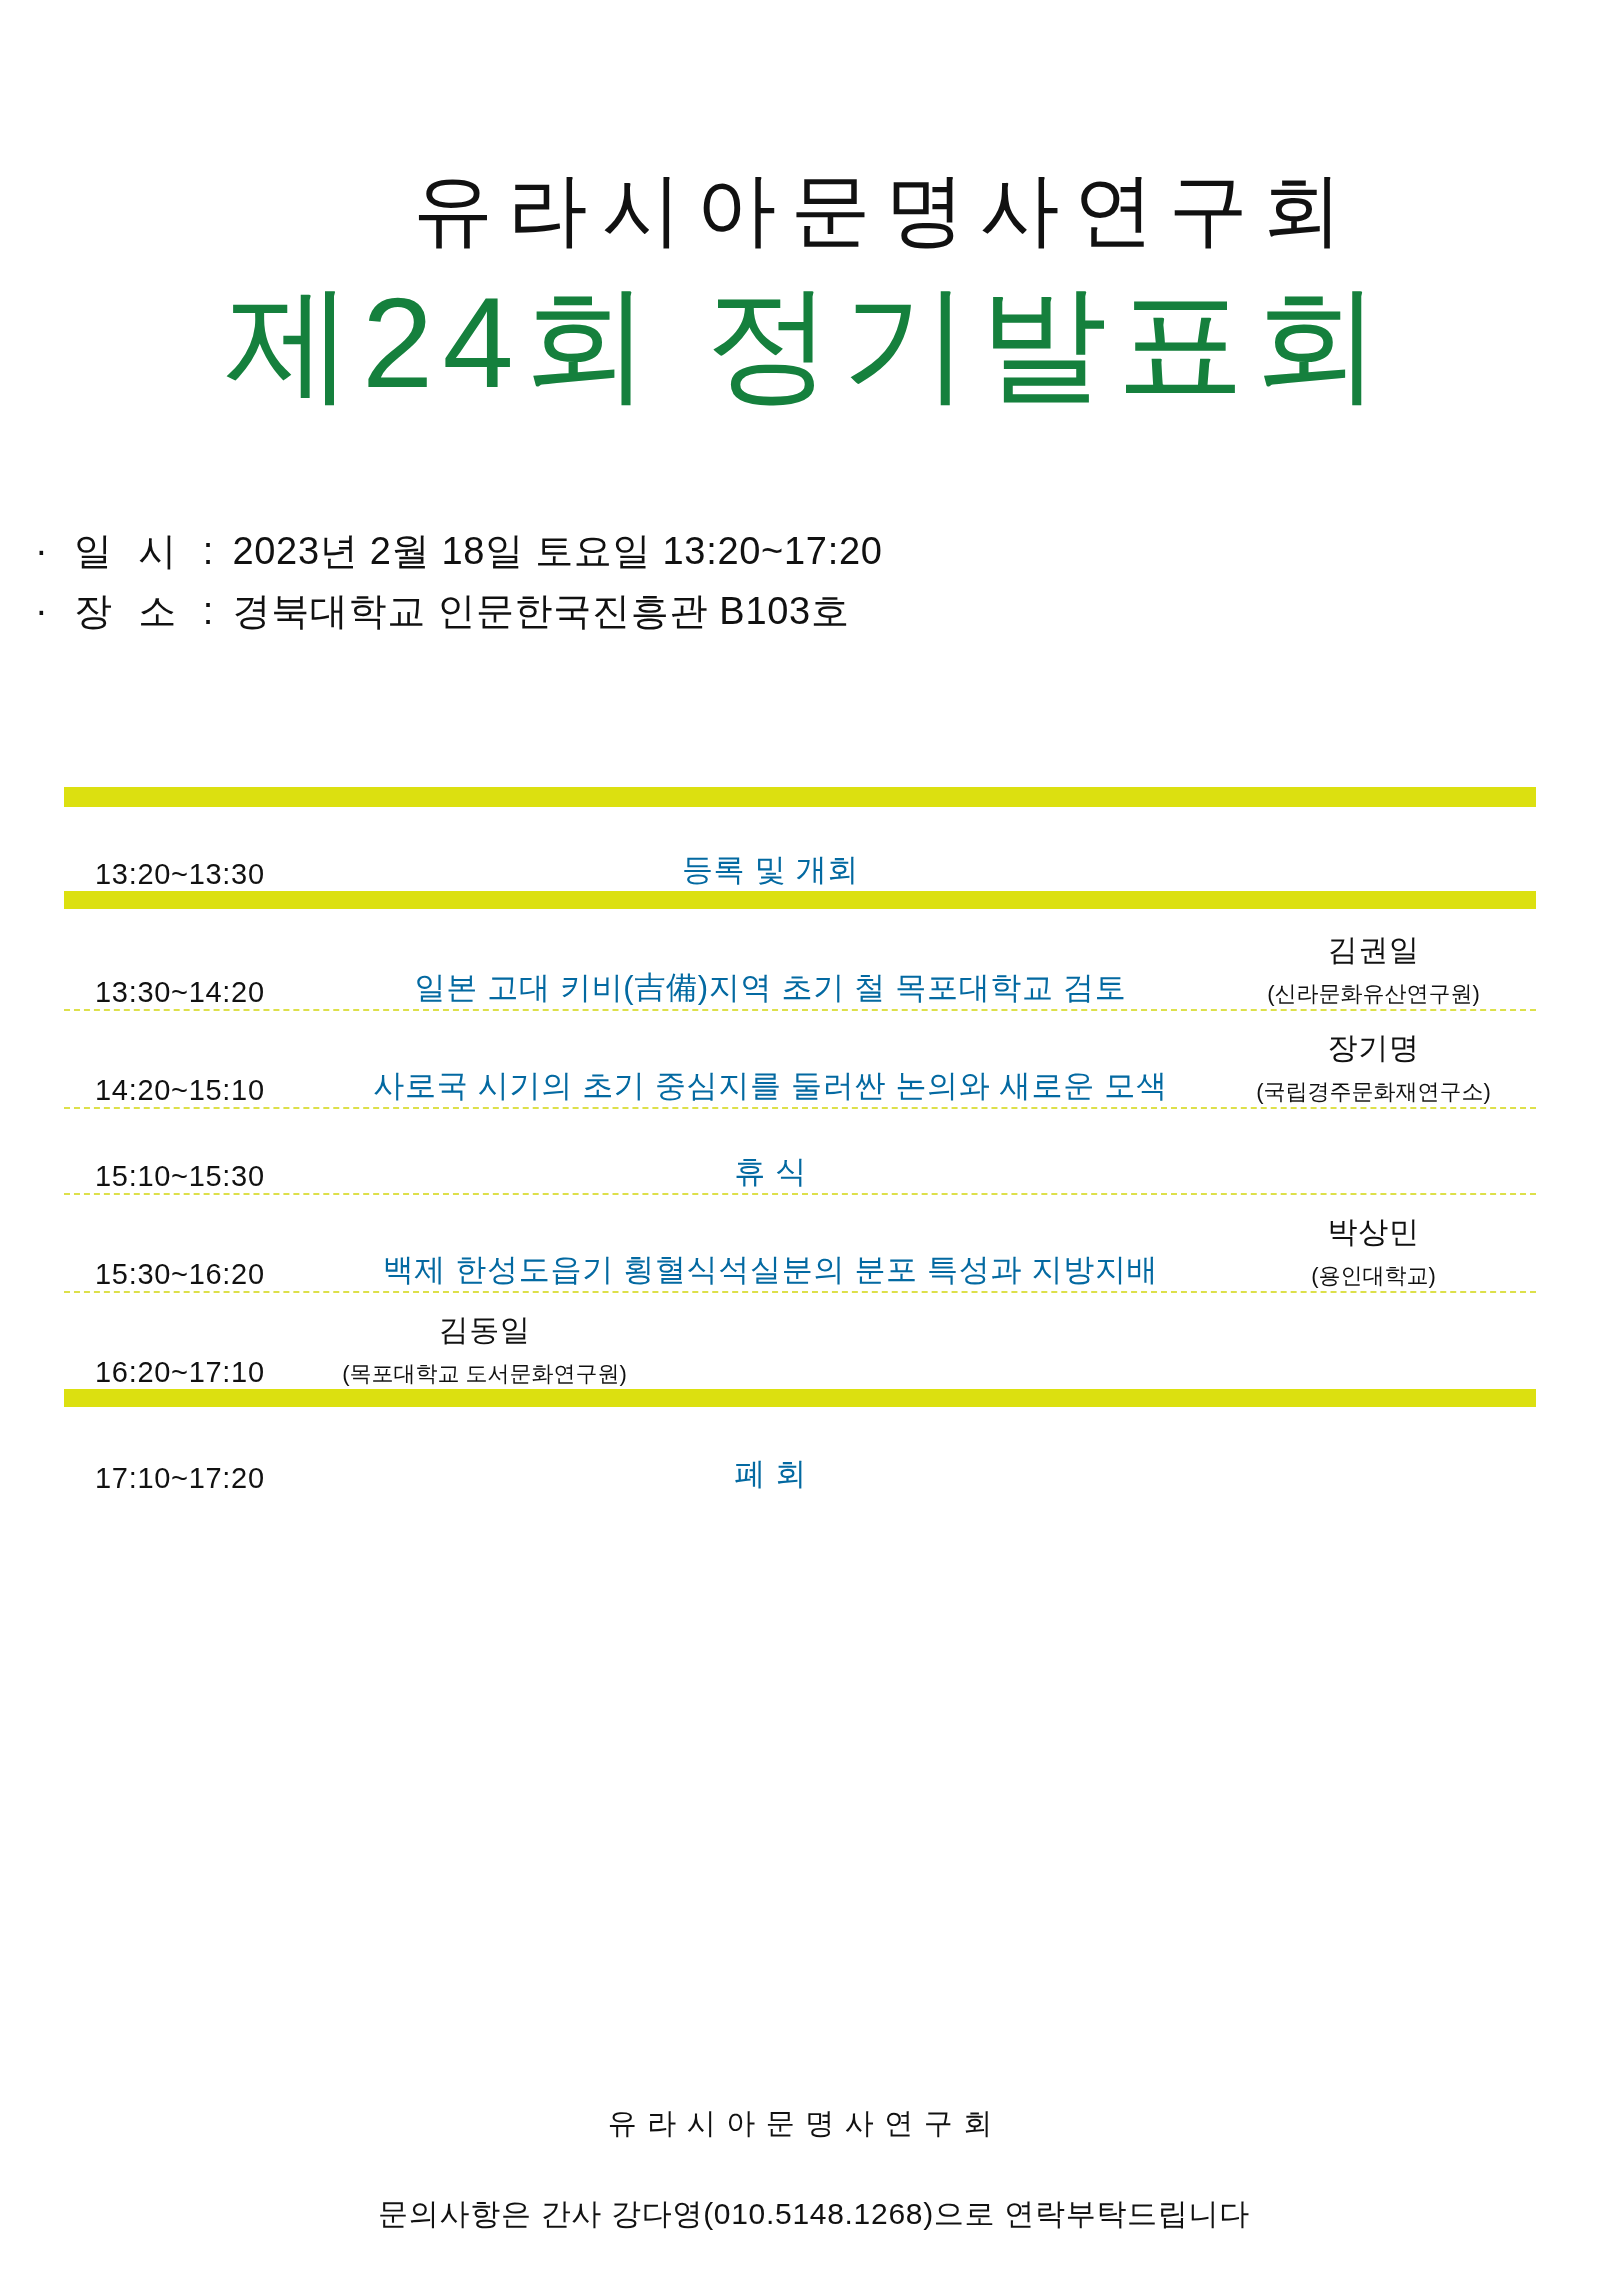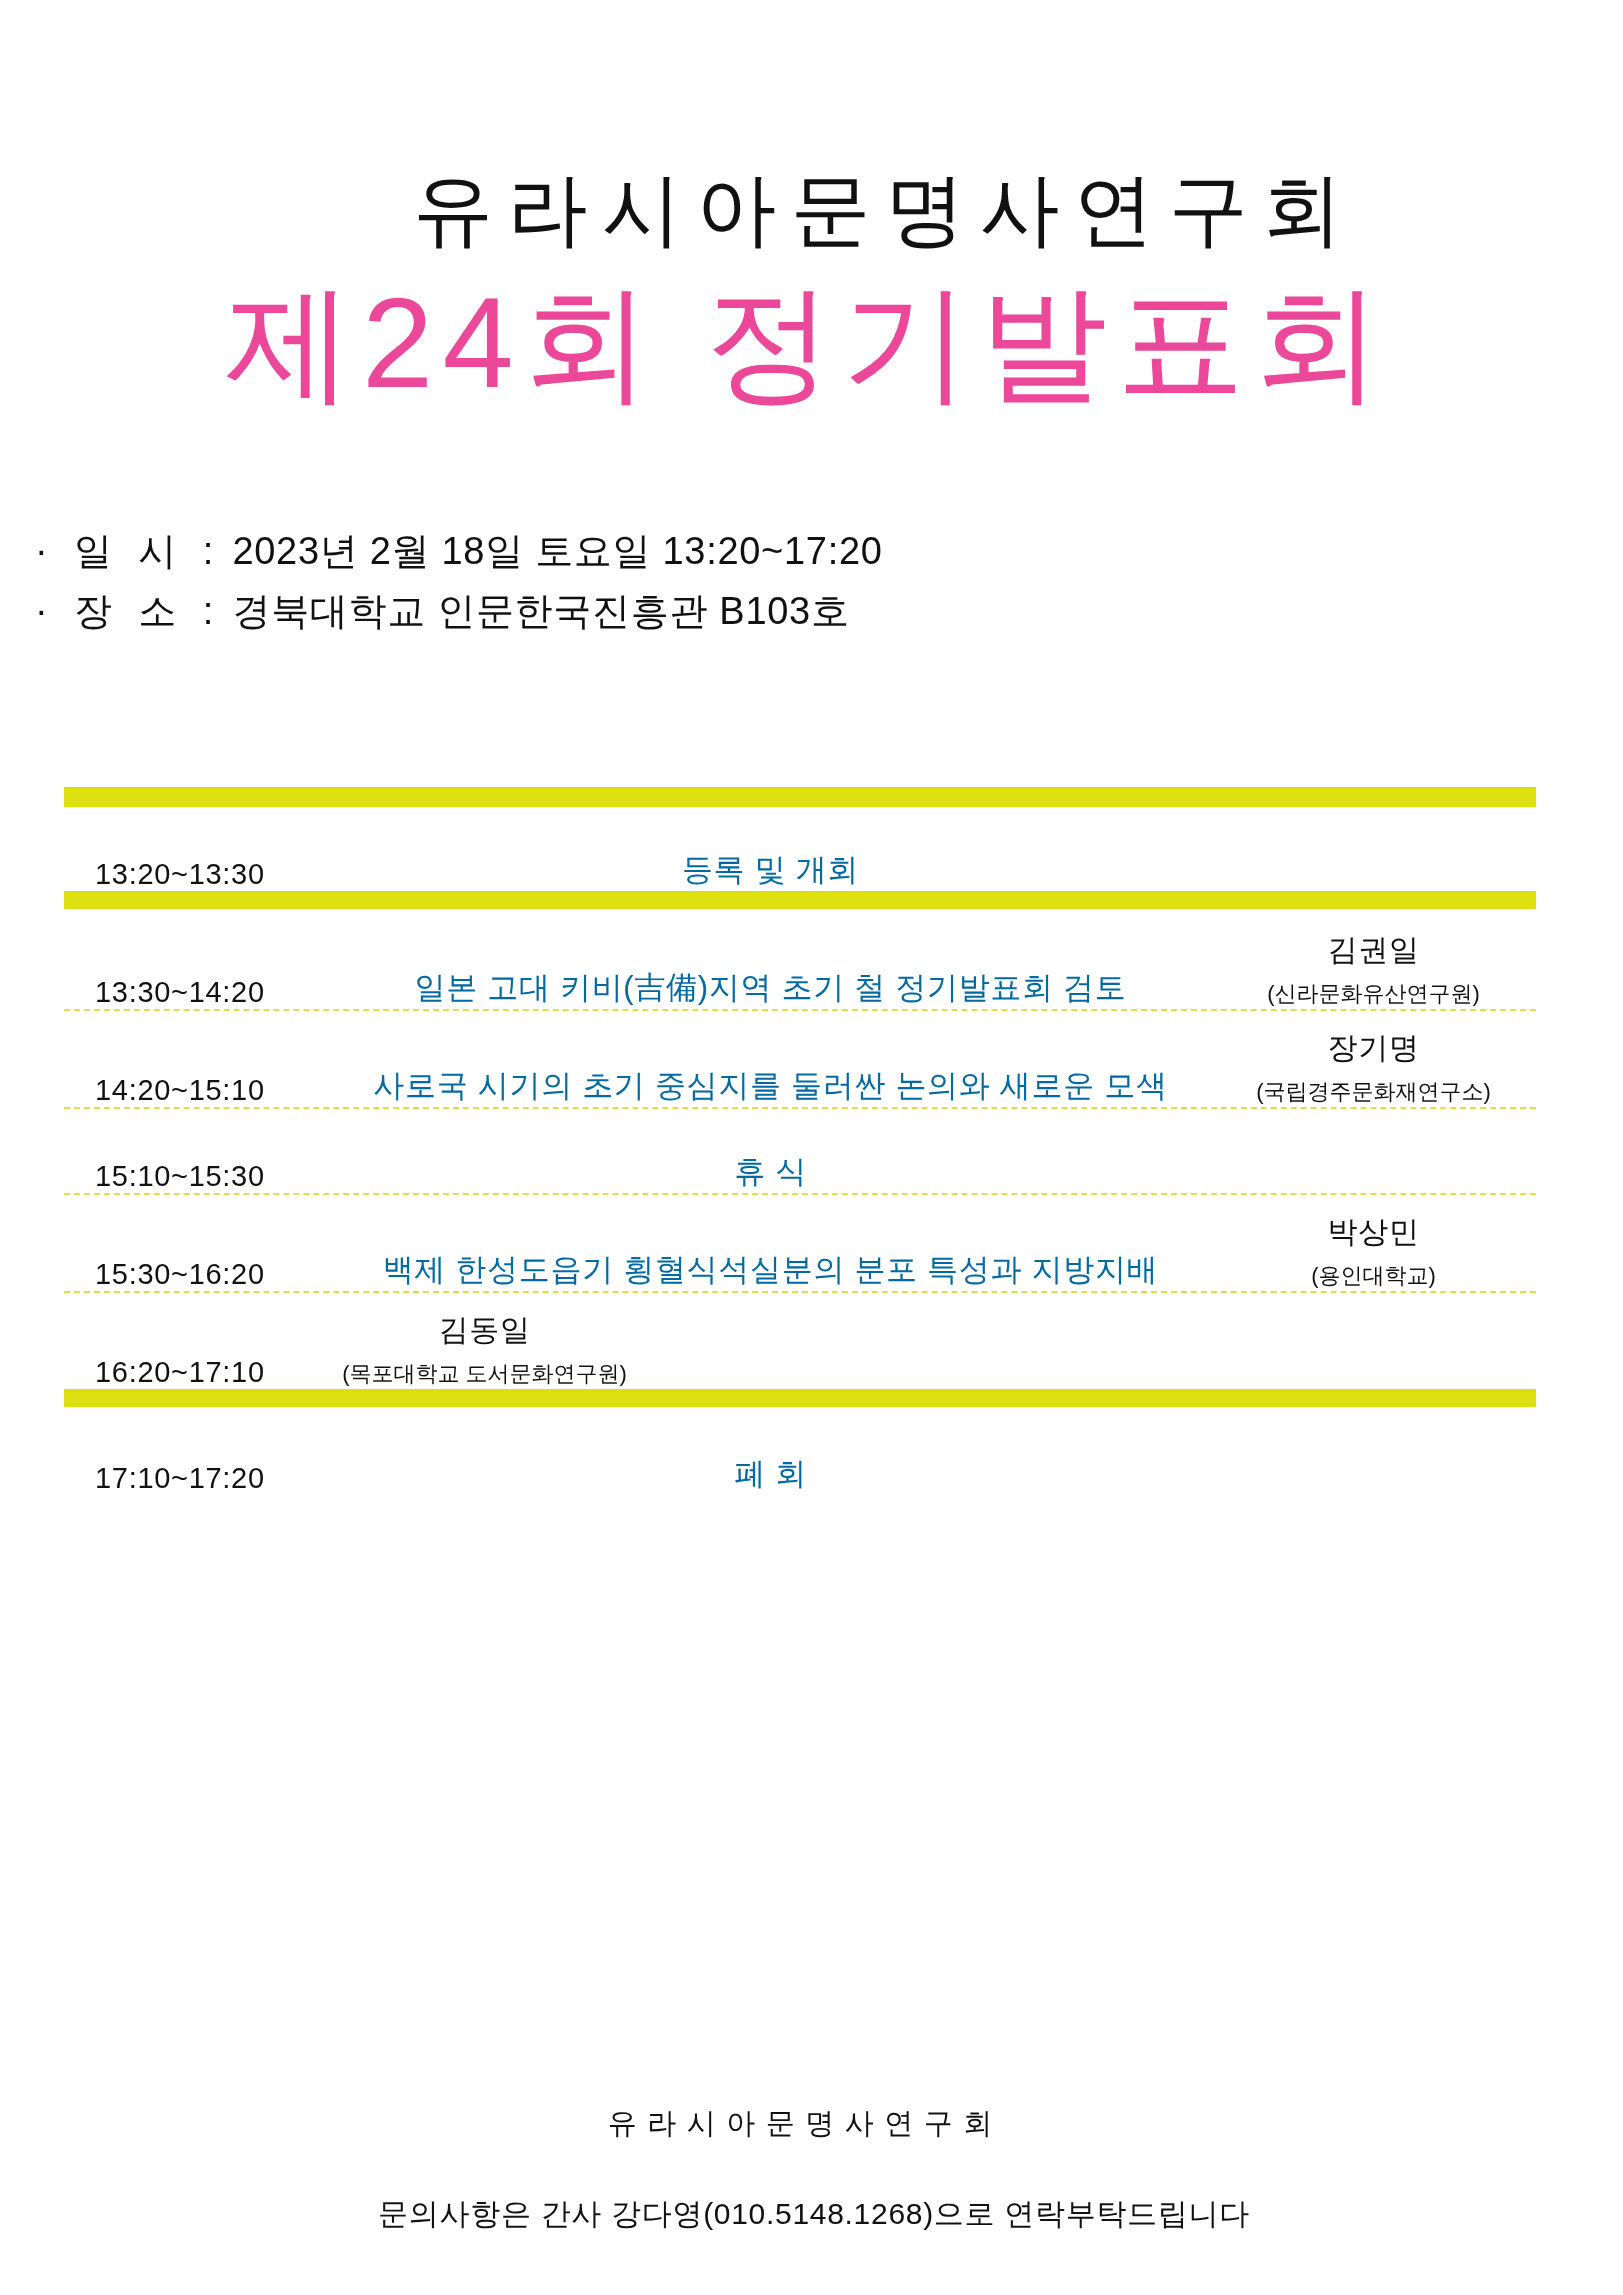--- a/index.html
+++ b/index.html
@@ -35,21 +35,21 @@
     padding-left: 170px;
     color: #111;
   }
   .title-line-2 {
     font-size: 128px;
     letter-spacing: 9.2px;
     font-weight: 400;
     line-height: 1.25;
     margin-top: 6.5px;
     padding-left: 15.7px;
-    color: #ec4899;
+    color: #15803d;
   }
 
   
   .info-block {
     margin-top: 98px;
     margin-left: 35px;
   }
   .info-line {
     font-size: 38px;
     line-height: 1.6;
@@ -182,21 +182,21 @@
       <div class="time">13:20~13:30</div>
       <div class="subject center-only">등록 및 개회</div>
       <div class="spacer-right"></div>
     </div>
 
     <div class="bar thin" style="background: rgb(220, 224, 16);"></div>
     <div class="gap-after-bar"></div>
 
     <div class="row tall">
       <div class="time">13:30~14:20</div>
-      <div class="subject">일본 고대 키비(吉備)지역 초기 철 정기발표회 검토</div>
+      <div class="subject">일본 고대 키비(吉備)지역 초기 철 목포대학교 검토</div>
       <div class="speaker">
         <span class="speaker-name">김권일</span>
         <span class="speaker-affil">(신라문화유산연구원)</span>
       </div>
     </div>
 
     <div class="dashed"></div>
 
     <div class="row tall">
       <div class="time">14:20~15:10</div>

